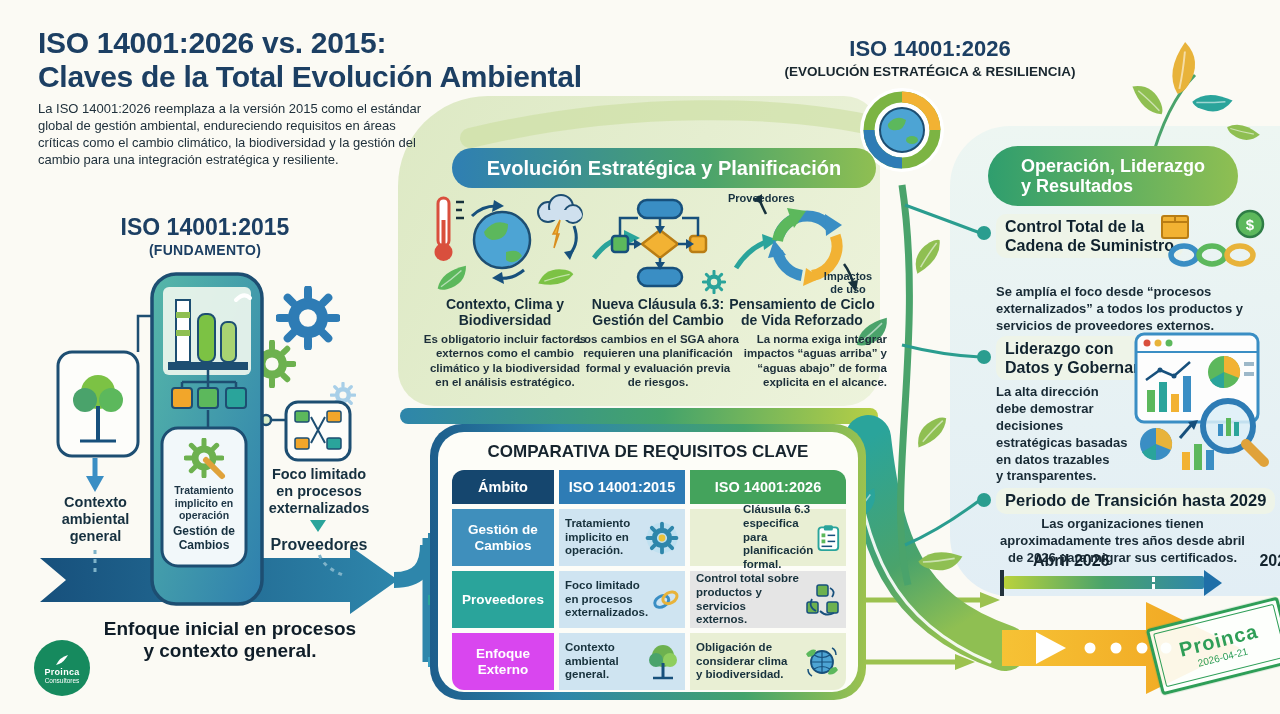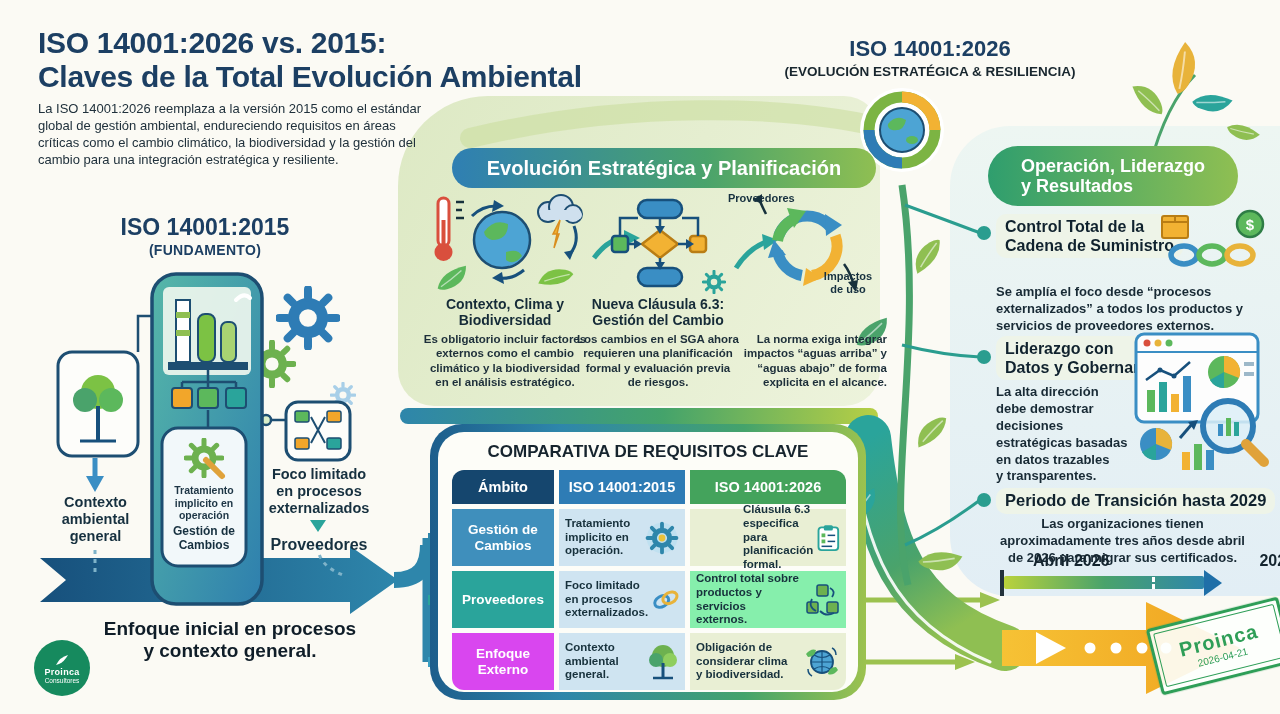--- a/index.html
+++ b/index.html
@@ -323,20 +323,22 @@
   <div class="abs col-body ctr pre" style="left:420px;top:332px;width:170px;z-index:3;">Es obligatorio incluir factores
 externos como el cambio
 climático y la biodiversidad
 en el análisis estratégico.</div>
   <div class="abs col-title ctr pre" style="left:578px;top:296px;width:160px;z-index:3;">Nueva Cláusula 6.3:
 Gestión del Cambio</div>
   <div class="abs col-body ctr pre" style="left:573px;top:332px;width:170px;z-index:3;">Los cambios en el SGA ahora
 requieren una planificación
 formal y evaluación previa
 de riesgos.</div>
+  <div class="abs col-title ctr pre" style="left:722px;top:296px;width:160px;z-index:3;">Pensamiento de Ciclo
+de Vida Reforzado</div>
   <div class="abs col-body ctr pre" style="left:717px;top:332px;width:170px;z-index:3;text-align:right;">La norma exiga integrar
 impactos “aguas arriba” y
 “aguas abajo” de forma
 explicita en el alcance.</div>
 
   <div class="abs" style="left:430px;top:424px;width:436px;height:276px;border-radius:32px;z-index:2;
               background:linear-gradient(90deg,#1d5e8c,#2e86ab 30%,#44a36b 72%,#9cc24f);"></div>
   <div class="abs" style="left:438px;top:432px;width:420px;height:260px;border-radius:26px;background:#fdfdf8;z-index:2;"></div>
   <div class="abs ctr" style="left:438px;top:442px;width:420px;font-size:17px;font-weight:bold;color:#16242e;z-index:3;">COMPARATIVA DE REQUISITOS CLAVE</div>
 
@@ -379,21 +381,21 @@
     <div class="tbl-scope" style="background:#2aa49b;">Proveedores</div>
     <div class="tbl-cell" style="background:#cfe4f1;">
       <span class="pre" style="flex:1;">Foco limitado
 en procesos
 externalizados.</span>
       <svg width="36" height="28" viewBox="0 0 36 28">
         <ellipse cx="13" cy="16" rx="10" ry="7" fill="none" stroke="#3a8ec4" stroke-width="4" transform="rotate(-30 13 16)"></ellipse>
         <ellipse cx="24" cy="11" rx="10" ry="7" fill="none" stroke="#e8b33a" stroke-width="4" transform="rotate(-30 24 11)"></ellipse>
       </svg>
     </div>
-    <div class="tbl-cell" style="background:#86efac;">
+    <div class="tbl-cell" style="background:#e5e5e5;">
       <span class="pre" style="flex:1;">Control total sobre
 productos y
 servicios externos.</span>
       <svg width="36" height="34" viewBox="0 0 36 34">
         <rect x="13" y="2" width="11" height="11" rx="2" fill="#6db14f" stroke="#17507c" stroke-width="1.5"></rect>
         <rect x="3" y="19" width="11" height="11" rx="2" fill="#6db14f" stroke="#17507c" stroke-width="1.5"></rect>
         <rect x="23" y="19" width="11" height="11" rx="2" fill="#6db14f" stroke="#17507c" stroke-width="1.5"></rect>
         <path d="M28 14 q4 -6 -2 -9 M8 16 q-4 8 4 12 M30 30 q-8 4 -14 -2" stroke="#17507c" stroke-width="1.8" fill="none"></path>
       </svg>
     </div>

